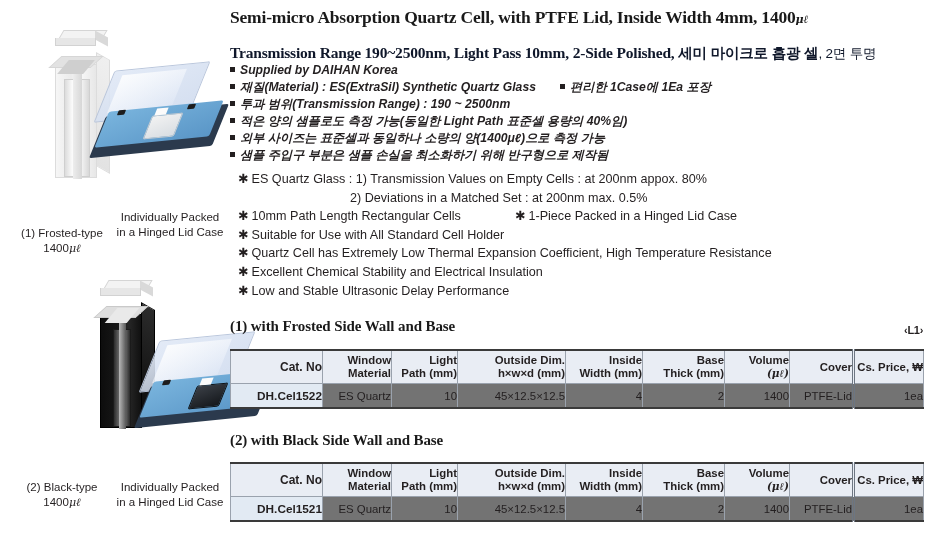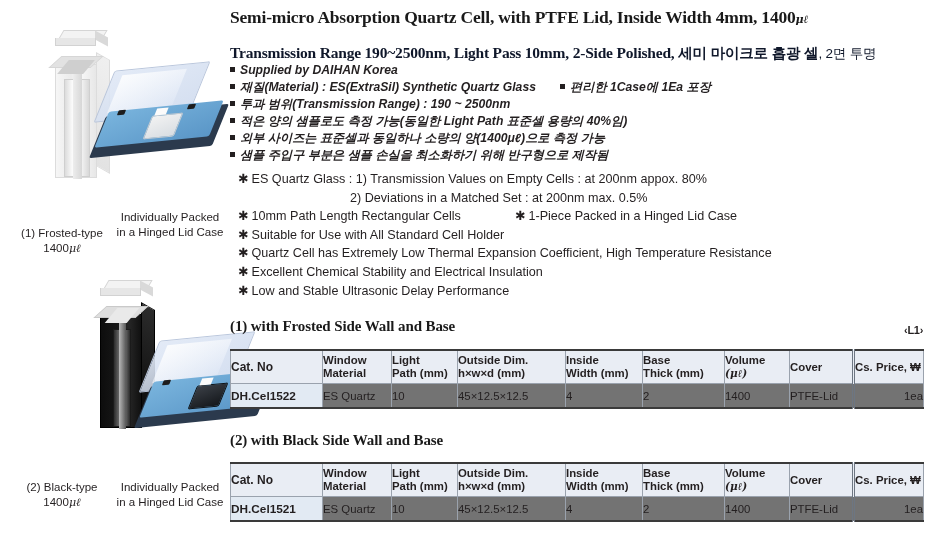--- a/index.html
+++ b/index.html
@@ -105,21 +105,21 @@
 
   .sechead{position:absolute;left:0;font-family:"Liberation Serif",serif;font-weight:700;font-size:15px;color:#1a1a1a;letter-spacing:-.1px;}
   .l1mark{position:absolute;right:2px;font-size:11px;font-weight:700;color:#231f20;letter-spacing:-.3px;}
 
   table.spec{
     position:absolute;left:0;width:693px;border-collapse:collapse;
     table-layout:fixed;background:#fff;
   }
   table.spec td,table.spec th{
     border:1px solid #9aa2ad;
-    font-size:11.4px;text-align:left;vertical-align:middle;color:#231f20;
+    font-size:11.4px;text-align:right;vertical-align:middle;color:#231f20;
     padding:0;
   }
   table.spec thead th{
     background:#e9edf4;font-weight:700;height:32px;line-height:13px;
   }
   table.spec tbody td{height:23px;background:#737373;}
   table.spec .catno{background:#e2eaf3;font-weight:700;font-size:11.8px;}
   table.spec thead th.catnohead{font-size:12px;}
   table.spec .sep{border-left:3px double #6d7682;}
   table.spec .priceCell{text-align:right;padding-left:7px;}

